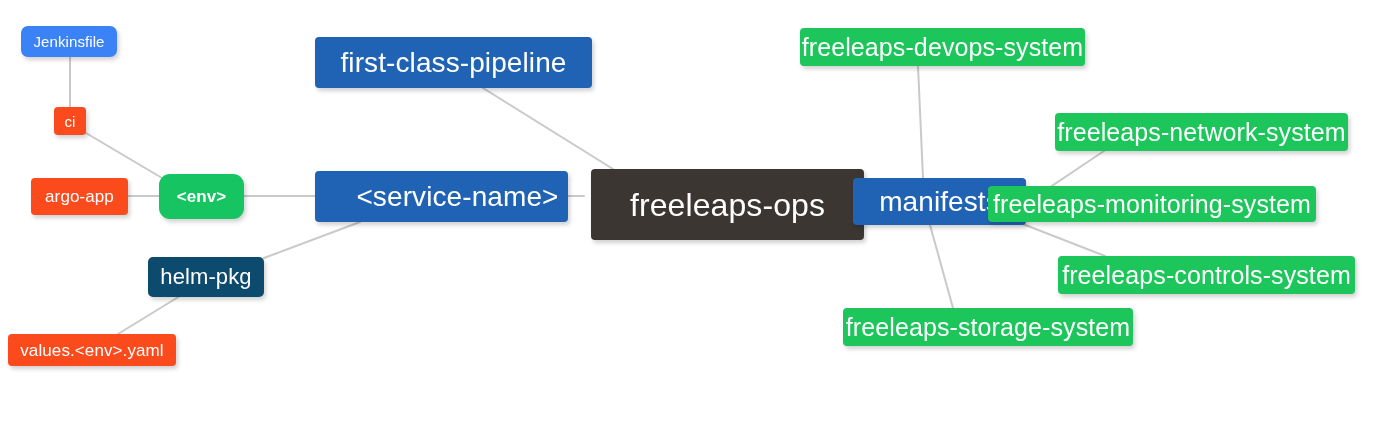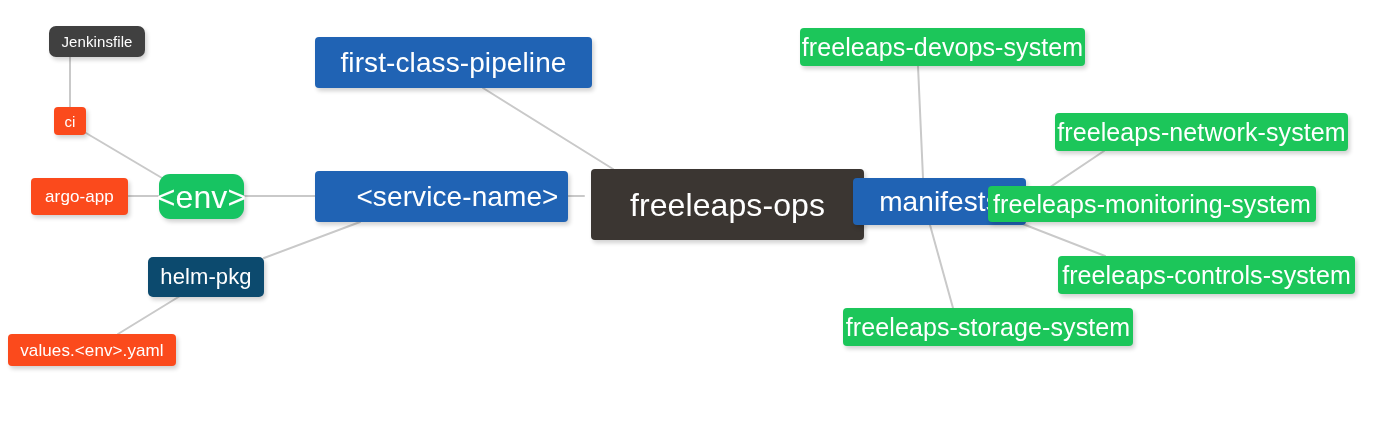--- a/index.html
+++ b/index.html
@@ -43,33 +43,33 @@
   .node.branch {
     background: #2063b4;
     font-size: 28px;
   }
   .node.leaf {
     background: #1cc65a;
     font-size: 25px;
   }
   .node.tiny-green {
     background: #17c462;
-    font-size: 32px;
+    font-size: 17px;
     border-radius: 11px;
+    font-weight: bold;
   }
   .node.redish {
     background: #fb4a1c;
     font-size: 17px;
     border-radius: 4px;
   }
   .node.orange {
-    background: #404040;
+    background: #3b82f6;
     font-size: 15px;
     border-radius: 7px;
-    margin-left: 28px;
   }
   .node.small-red {
     background: #fb4a1c;
     font-size: 15px;
     border-radius: 4px;
   }
   .node.helm {
     background: #0c4a6e;
     font-size: 22px;
     border-radius: 5px;

